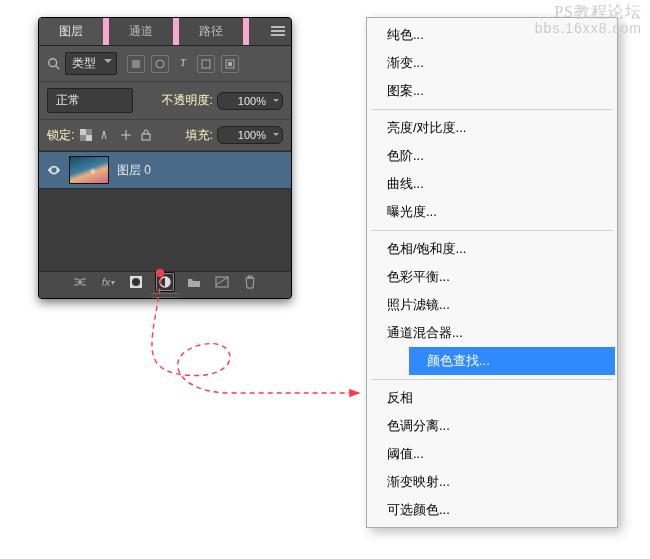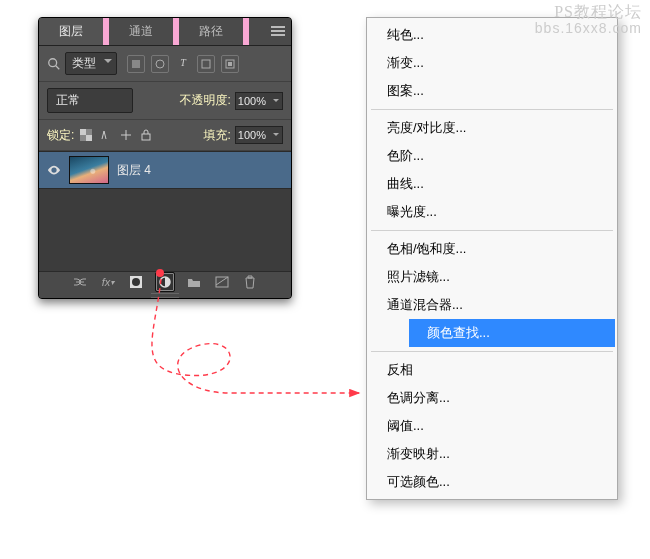--- a/index.html
+++ b/index.html
@@ -78,21 +78,21 @@
 
   .blend-row select,
   .blend-row .combo {
     background:#3d3d3d;border:1px solid #222;color:#e6e6e6;
     padding:3px 8px;border-radius:2px;
   }
   .blend-row .combo { width:68px; position:relative;}
   .label { color:#fef9c3; font-size:12px; }
   .pct {
     background:#3d3d3d;border:1px solid #222;color:#e6e6e6;
-    padding:2px 16px 2px 2px;border-radius:0;position:relative;font-size:11px;
+    padding:2px 16px 2px 20px;border-radius:6px;position:relative;font-size:11px;
   }
   .pct:after{content:"";position:absolute;right:3px;top:6px;border:3px solid transparent;border-top-color:#aaa;}
 
   .lock-row { font-size:12px;}
   .lock-icons { display:flex; gap:4px;}
   .lock-icons .ic{width:16px;height:16px;display:flex;align-items:center;justify-content:center;color:#ccc;}
 
   .layer-list {
     background:#3c3c3c;
     height:120px;
@@ -254,21 +254,21 @@
     <span class="label">填充:</span>
     <span class="pct">100%</span>
   </div>
 
   <div class="layer-list">
     <div class="layer-item">
       <div class="eye"><svg viewBox="0 0 16 16">
             <path d="M8 3C4 3 1 8 1 8s3 5 7 5 7-5 7-5-3-5-7-5zm0 8a3 3 0 110-6 3 3 0 010 6z"></path>
           </svg></div>
       <div class="thumb"></div>
-      <span>图层 4</span>
+      <span>图层 0</span>
     </div>
   </div>
 
   <div class="bottom-bar">
     <div class="bic">
         <svg width="16" height="10">
           <path d="M4 5h8M2 2h3a3 3 0 010 6H2m12-6h-3a3 3 0 000 6h3" fill="none" stroke="#aaa"></path>
         </svg>
       </div>
     <div class="bic" style="font-style:italic;font-size:11px">fx<span style="font-size:8px">▾</span></div>
@@ -320,20 +320,21 @@
     <div class="menu-item">纯色...</div>
     <div class="menu-item">渐变...</div>
     <div class="menu-item">图案...</div>
     <div class="menu-sep"></div>
     <div class="menu-item">亮度/对比度...</div>
     <div class="menu-item">色阶...</div>
     <div class="menu-item">曲线...</div>
     <div class="menu-item">曝光度...</div>
     <div class="menu-sep"></div>
     <div class="menu-item">色相/饱和度...</div>
+    <div class="menu-item">色彩平衡...</div>
     <div class="menu-item">照片滤镜...</div>
     <div class="menu-item">通道混合器...</div>
     <div class="menu-item highlight">颜色查找...</div>
     <div class="menu-sep"></div>
     <div class="menu-item">反相</div>
     <div class="menu-item">色调分离...</div>
     <div class="menu-item">阈值...</div>
     <div class="menu-item">渐变映射...</div>
     <div class="menu-item">可选颜色...</div>
   </div>

